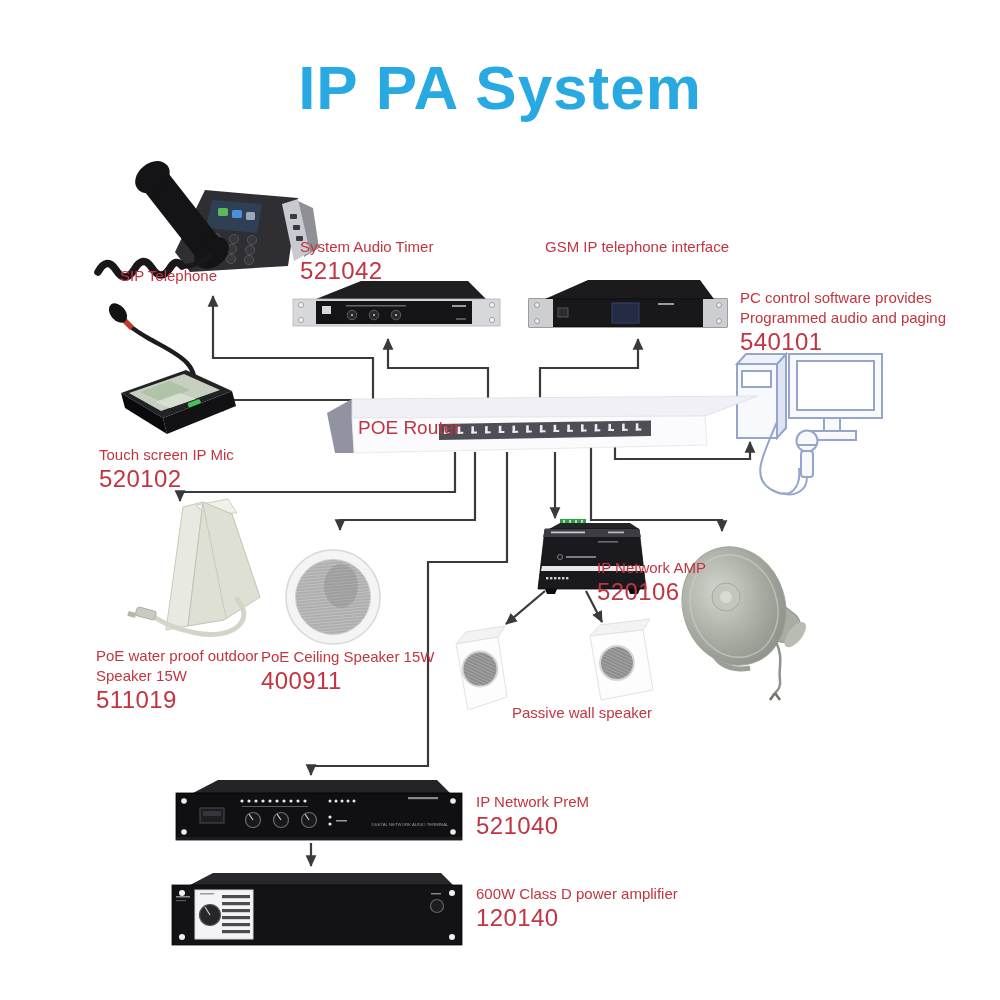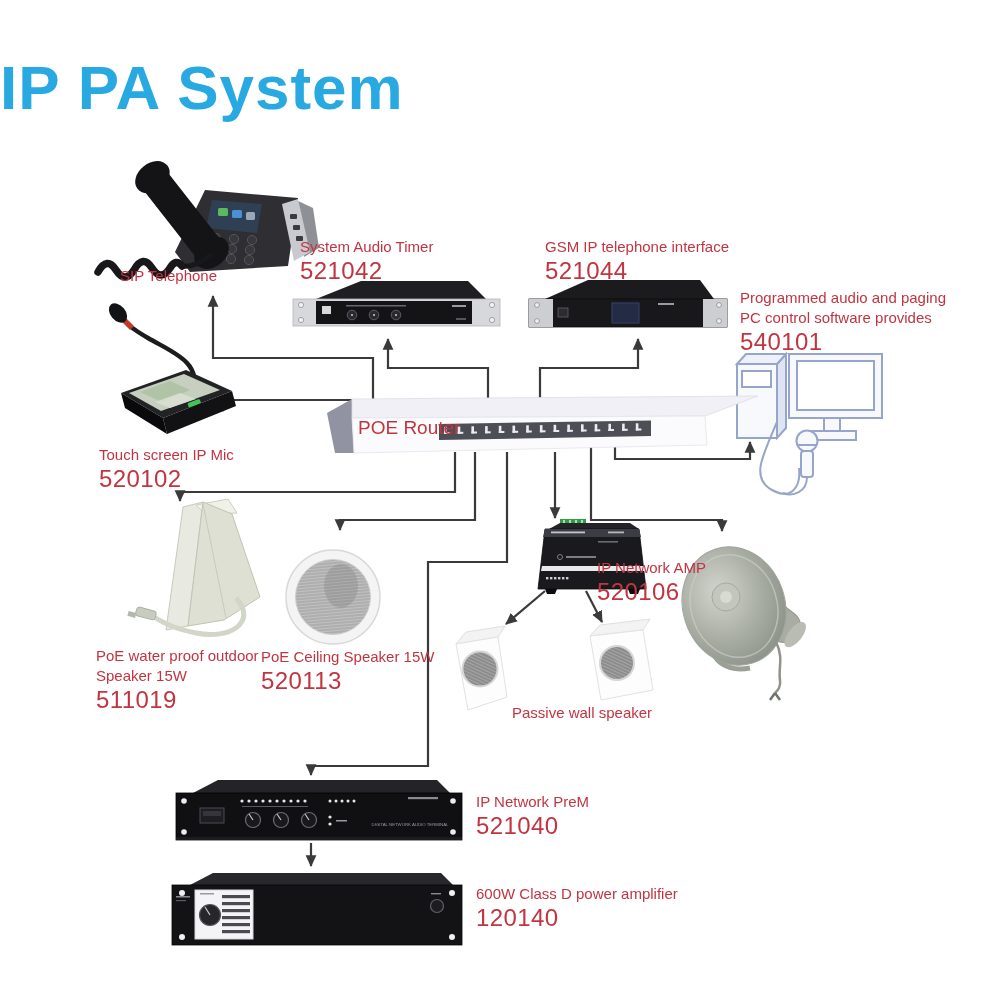--- a/index.html
+++ b/index.html
@@ -6,21 +6,21 @@
     --red:#c23540;
     --blue:#29a9e1;
     --arrow:#3a3a3a;
   }
   html,body{margin:0;padding:0;background:#ffffff;}
   #canvas{
     position:relative;width:1000px;height:1000px;background:#ffffff;overflow:hidden;
     font-family:"Liberation Sans", sans-serif;
   }
   .title{
-    position:absolute;left:0;top:52px;width:100%;text-align:left;
+    position:absolute;left:0;top:52px;width:100%;text-align:center;
     color:var(--blue);font-size:62px;font-weight:bold;letter-spacing:1px;
   }
   .lbl{position:absolute;color:var(--red);white-space:nowrap;}
   .lbl .t{font-size:15px;line-height:20px;}
   .lbl .num{font-size:24px;line-height:22px;margin-top:3px;letter-spacing:.4px;}
   svg{position:absolute;left:0;top:0;}
 </style>
 </head>
 <body>
 
@@ -332,47 +332,46 @@
     <div class="t">SIP Telephone</div>
   </div>
 
   <div class="lbl" style="left:300px;top:237px">
     <div class="t">System Audio Timer</div>
     <div class="num">521042</div>
   </div>
 
   <div class="lbl" style="left:545px;top:237px">
     <div class="t">GSM IP telephone interface</div>
-    <div class="num">521044</div>
   </div>
 
   <div class="lbl" style="left:740px;top:288px">
+    <div class="t">PC control software provides</div>
     <div class="t">Programmed audio and paging</div>
-    <div class="t">PC control software provides</div>
     <div class="num">540101</div>
   </div>
 
   <div class="lbl" style="left:358px;top:417px;font-size:19px">
     <span>POE Router</span>
   </div>
 
   <div class="lbl" style="left:99px;top:445px">
     <div class="t">Touch screen IP Mic</div>
     <div class="num">520102</div>
   </div>
 
   <div class="lbl" style="left:96px;top:646px">
     <div class="t">PoE water proof outdoor</div>
     <div class="t">Speaker 15W</div>
     <div class="num">511019</div>
   </div>
 
   <div class="lbl" style="left:261px;top:647px">
     <div class="t">PoE Ceiling Speaker 15W</div>
-    <div class="num">520113</div>
+    <div class="num">400911</div>
   </div>
 
   <div class="lbl" style="left:597px;top:558px">
     <div class="t">IP Network AMP</div>
     <div class="num">520106</div>
   </div>
 
 
   <div class="lbl" style="left:512px;top:703px">
     <div class="t">Passive wall speaker</div>

